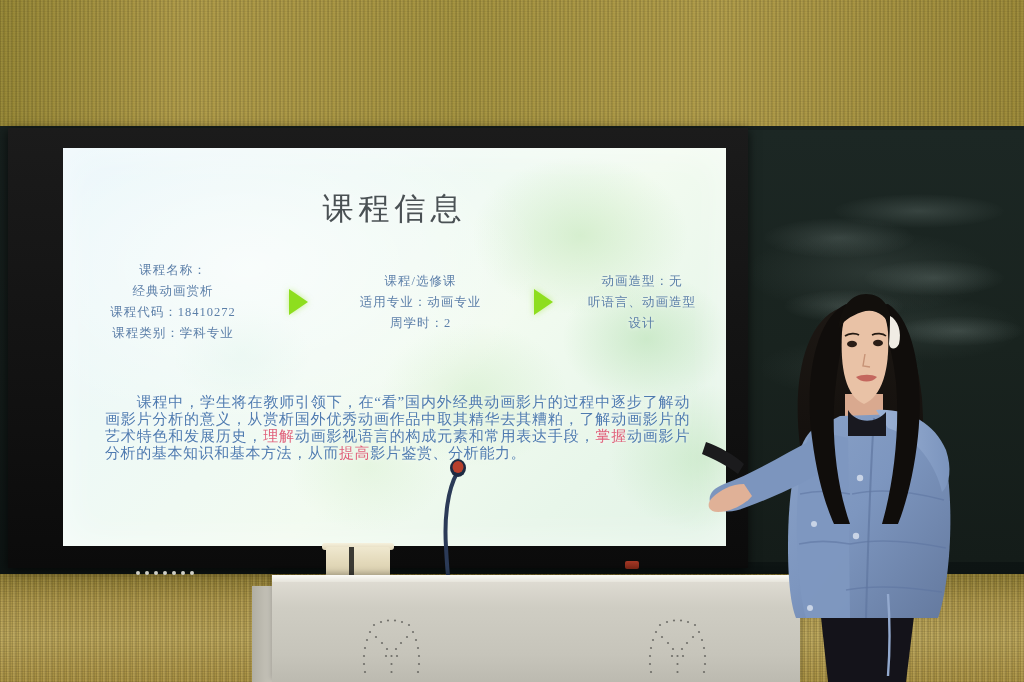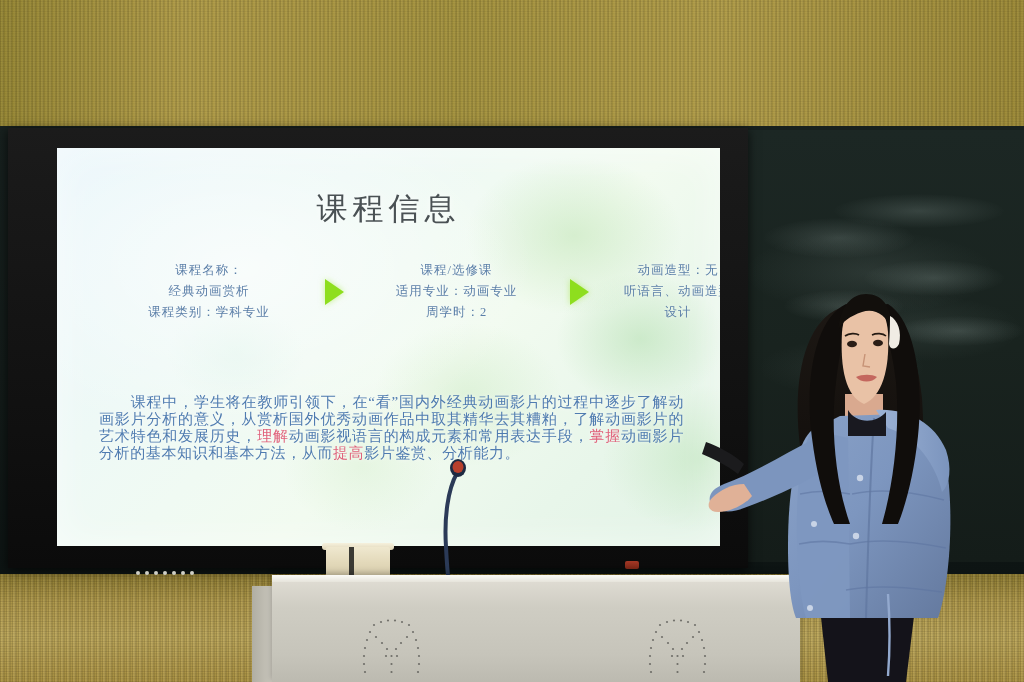--- a/index.html
+++ b/index.html
@@ -66,21 +66,21 @@
     background:linear-gradient(180deg,#1b1b1b,#0b0b0b);
     box-shadow:0 2px 10px rgba(0,0,0,0.7);
   }
   .screen-btnstrip {
     position:absolute; left:136px; top:570px; width:100px; height:6px;
     display:flex; gap:5px; align-items:center;
   }
   .screen-btnstrip i { width:4px; height:4px; border-radius:50%; background:#cfcfc6; display:block; }
 
   .slide {
-    position:absolute; left:57px; top:148px; width:663px; height:398px;
+    position:absolute; left:63px; top:148px; width:663px; height:398px;
     background:
       radial-gradient(ellipse 150px 110px at 78% 22%, rgba(186,226,174,0.50), rgba(255,255,255,0) 72%),
       radial-gradient(ellipse 120px 95px at 88% 48%, rgba(171,219,166,0.48), rgba(255,255,255,0) 70%),
       radial-gradient(ellipse 130px 100px at 62% 62%, rgba(196,231,186,0.40), rgba(255,255,255,0) 72%),
       radial-gradient(ellipse 110px 90px at 46% 80%, rgba(208,236,200,0.36), rgba(255,255,255,0) 72%),
       radial-gradient(ellipse 95px 75px at 27% 52%, rgba(208,238,226,0.34), rgba(255,255,255,0) 72%),
       radial-gradient(ellipse 140px 105px at 97% 78%, rgba(176,222,170,0.42), rgba(255,255,255,0) 70%),
       linear-gradient(135deg,#e9f6fb 0%,#eef9f6 30%,#f2fbf0 58%,#e8f6ea 80%,#e2f3e6 100%);
     overflow:hidden;
     box-shadow:inset 0 0 40px rgba(255,255,255,0.55);
@@ -91,21 +91,21 @@
     pointer-events:none;
   }
 
   .slide-title {
     position:absolute; left:0; top:40px; width:100%;
     text-align:center; font-size:31px; letter-spacing:5px;
     color:#4a5154; font-weight:400;
     text-shadow:0 0 6px rgba(255,255,255,0.9);
   }
 
-  .cols { position:absolute; left:0; top:112px; width:100%; display:flex; align-items:center;margin-left:42px; }
+  .cols { position:absolute; left:0; top:112px; width:100%; display:flex; align-items:center; }
   .col { text-align:center; color:#5b7fa8; font-size:12.5px; line-height:21px; letter-spacing:1px;
          text-shadow:0 0 5px rgba(255,255,255,0.85); }
   .col-a { width:220px; }
   .col-b { width:215px; }
   .col-c { width:168px; }
   .arrow {
     width:0; height:0; border-left:19px solid #8ede1e;
     border-top:13px solid transparent; border-bottom:13px solid transparent;
     filter:drop-shadow(0 0 3px rgba(160,230,60,0.55));
   }
@@ -196,20 +196,21 @@
   <div class="slide">
     <div class="slide-glow"></div>
 
     <div class="slide-title">课程信息</div>
 
     <div class="cols">
 
       <div class="col col-a">
         <div class="nowrap">课程名称：</div>
         <div class="nowrap">经典动画赏析</div>
+        <div class="nowrap">课程代码：18410272</div>
         <div class="nowrap">课程类别：学科专业</div>
       </div>
 
       <div class="arrow-wrap">
         <div class="arrow"></div>
       </div>
 
       <div class="col col-b">
         <div class="nowrap">课程/选修课</div>
         <div class="nowrap">适用专业：动画专业</div>

